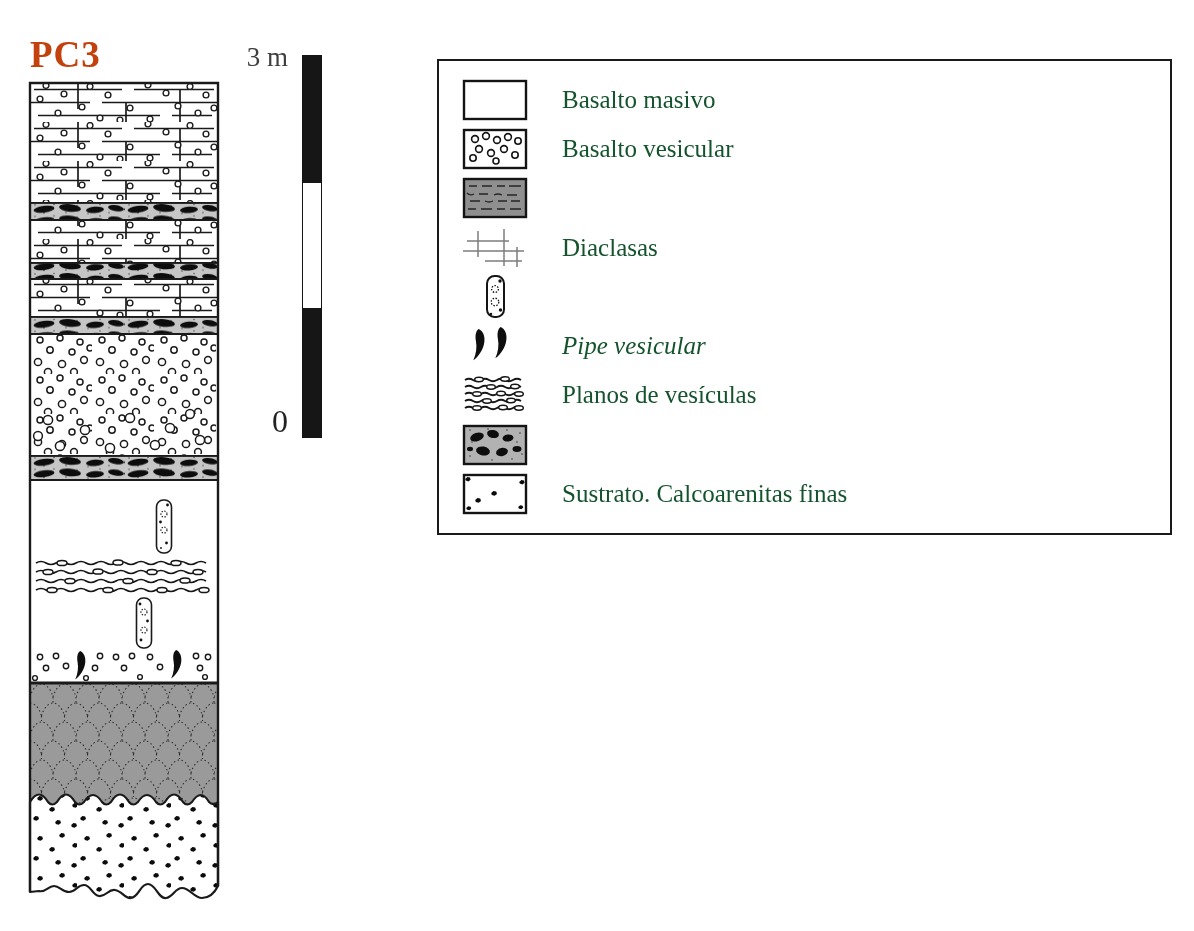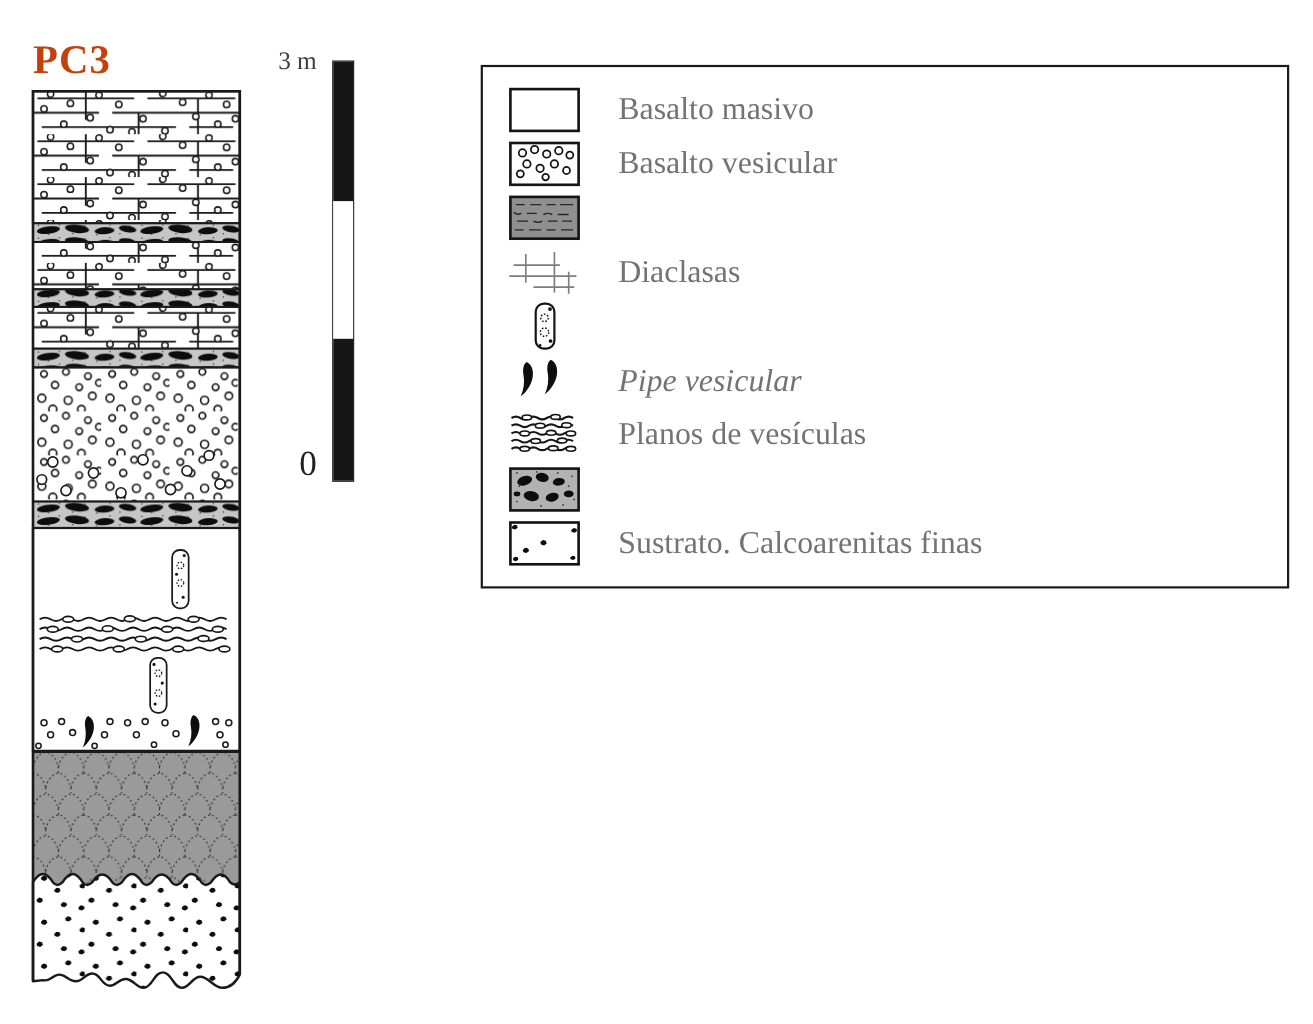--- a/index.html
+++ b/index.html
@@ -1,37 +1,37 @@
 <!DOCTYPE html>
 <html><head>
 <meta charset="utf-8">
 <style>
   html,body{margin:0;padding:0;background:#fff;}
   .page{position:relative;width:1194px;height:931px;background:#ffffff;overflow:hidden;
         font-family:"Liberation Serif","DejaVu Serif",serif;color:#111;}
   .col-title{position:absolute;left:30px;top:36px;width:188px;text-align:left;
              font-size:37px;font-weight:bold;letter-spacing:1px;color:#c2410c;line-height:1;}
   .scale-top-label{position:absolute;left:228px;top:44px;width:60px;text-align:right;
-                   font-size:23px;color:#3f3f3f;line-height:1;}
+                   font-size:27px;color:#3f3f3f;line-height:1;}
   .scale-bottom-label{position:absolute;left:253px;top:405px;width:35px;text-align:right;
                    font-size:32px;color:#222;line-height:1;}
   .scale-bar{position:absolute;left:302px;top:55px;width:20px;height:383px;
              border:1.5px solid #141414;box-sizing:border-box;display:flex;flex-direction:column;}
   .scale-seg-black{background:#161616;}
   .scale-seg-white{background:#ffffff;}
   .scale-bar .s1{height:127px;}
   .scale-bar .s2{height:125px;}
   .scale-bar .s3{flex:1;}
   .column-svg{position:absolute;left:0;top:0;}
   .legend-box{position:absolute;left:437px;top:59px;width:735px;height:476px;
               border:2.5px solid #1a1a1a;box-sizing:border-box;}
   .legend-rows{position:absolute;left:0;top:14px;right:0;bottom:0;display:flex;flex-direction:column;}
   .lrow{height:49.3px;display:flex;align-items:center;}
   .lsym{width:111px;display:flex;align-items:center;justify-content:center;flex:none;}
-  .llab{font-size:29px;color:#737373;padding-left:12px;white-space:nowrap;}
+  .llab{font-size:25px;color:#14532d;padding-left:12px;white-space:nowrap;}
   .llab.italic{font-style:italic;}
 </style>
 </head>
 <body>
 
 <div class="page">
 
   <div class="col-title">PC3</div>
 
   <div class="scale-top-label">3 m</div>

